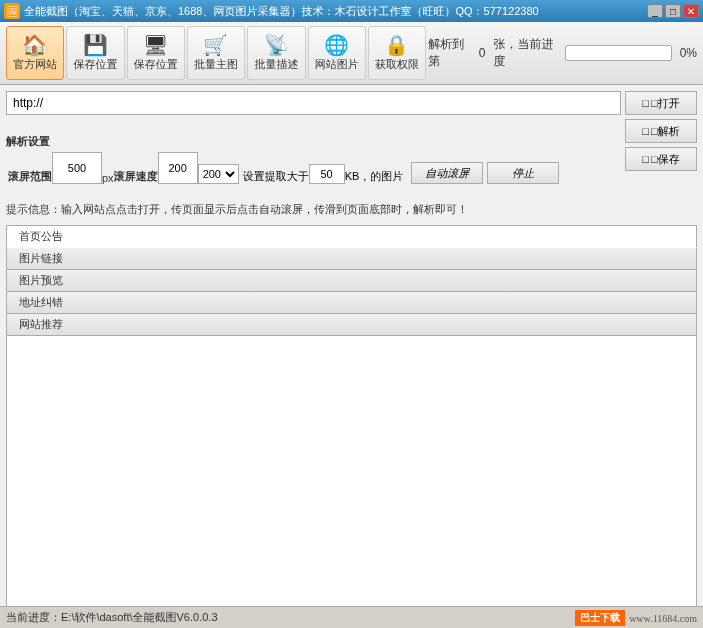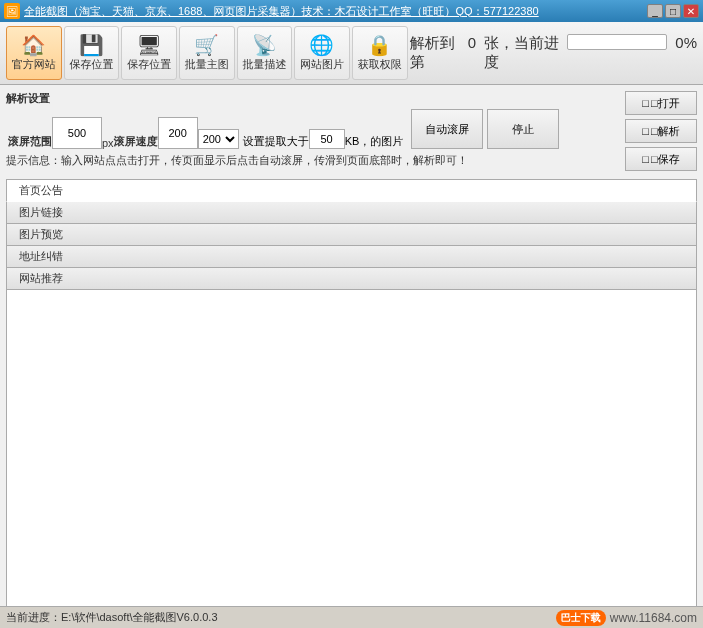--- a/index.html
+++ b/index.html
@@ -82,22 +82,23 @@
       font-size: 20px;
       line-height: 1;
     }
     .toolbar-btn.active {
       background: linear-gradient(to bottom, #ffe8c0, #ffd090);
       border-color: #e09040;
     }
     .toolbar-right {
       margin-left: auto;
       display: flex;
+      align-items: center;
       gap: 8px;
-      font-size: 15px;
+      font-size: 12px;
       color: #333;
     }
     .progress-bar-container {
       width: 120px;
       height: 16px;
       background: white;
       border: 1px solid #aaa;
       border-radius: 2px;
       overflow: hidden;
     }
@@ -154,28 +155,29 @@
     .settings-kb-input {
       width: 36px;
       height: 20px;
       border: 1px solid #aaa;
       padding: 1px 4px;
       font-size: 11px;
       text-align: center;
     }
     .btn-action {
       width: 72px;
-      height: 40px;
+      height: 22px;
       background: linear-gradient(to bottom, #f5f5f5, #e0e0e0);
       border: 1px solid #aaa;
       cursor: pointer;
       font-size: 11px;
       display: flex;
       align-items: center;
       justify-content: center;
+      font-style: italic;
     }
     .btn-side {
       width: 72px;
       height: 24px;
       background: linear-gradient(to bottom, #f5f5f5, #e0e0e0);
       border: 1px solid #aaa;
       cursor: pointer;
       font-size: 11px;
       display: flex;
       align-items: center;
@@ -238,21 +240,21 @@
     }
   </style>
 </head>
 <body>
 
 <div class="title-bar">
   <div class="title-bar-left">
     <div class="title-icon">
       <span>🖼</span>
     </div>
-    <span style="font-size:11px;text-decoration:underline;">全能截图（淘宝、天猫、京东、1688、网页图片采集器）技术：木石设计工作室（旺旺）QQ：577122380</span>
+    <span style="font-size:11px;">全能截图（淘宝、天猫、京东、1688、网页图片采集器）技术：木石设计工作室（旺旺）QQ：577122380</span>
   </div>
   <div class="title-controls">
     <div class="title-btn">_</div>
     <div class="title-btn">□</div>
     <div class="title-btn close">✕</div>
   </div>
 </div>
 
 <div class="window-body">
   <div class="toolbar">
@@ -292,21 +294,24 @@
         <div class="progress-bar-fill"></div>
       </div>
       <span>0%</span>
     </div>
   </div>
 
   <div class="main-content">
 
     <div style="display:flex; gap:4px; align-items:flex-start;">
       <div style="flex:1;">
-        <div style="margin-top:0;">
+        <div class="url-row">
+          <input class="url-input" type="text" value="http://" style="">
+        </div>
+        <div style="margin-top:19px;">
           <div style="font-size:11px; font-weight:bold; color:#333; margin-bottom:3px;">解析设置</div>
           <div class="settings-row">
             <span class="settings-label">滚屏范围</span>
             <input class="settings-input" type="text" value="500" style="">
             <span class="px-label">px</span>
             <span class="settings-label">滚屏速度</span>
             <input class="settings-input" type="text" value="200" style="width: 40px;">
             <select class="settings-select">
               <option>200</option>
               <option>100</option>
@@ -316,21 +321,21 @@
             </select>
             <span style="margin-left:4px;">设置提取大于</span>
             <input class="settings-kb-input" type="text" value="50" style="">
             <span>KB，的图片</span>
             <div style="display:flex; gap:4px; margin-left:8px;">
               <button class="btn-action">自动滚屏</button>
               <button class="btn-action">停止</button>
             </div>
           </div>
         </div>
-        <div style="margin-top:4px;">
+        <div style="margin-top:18px;">
           <span class="tip-text">提示信息：输入网站点点击打开，传页面显示后点击自动滚屏，传滑到页面底部时，解析即可！</span>
         </div>
       </div>
       <div style="display:flex; flex-direction:column; gap:4px; margin-top:0;">
         <button class="btn-side">
           <span>□</span>
           <span>□打开</span>
         </button>
         <button class="btn-side">
           <span>□</span>
@@ -364,19 +369,19 @@
       <div class="tab-content">
         
       </div>
     </div>
   </div>
 
   <div class="status-bar">
     <span>当前进度：</span>
     <span>E:\软件\dasoft\全能截图V6.0.0.3</span>
     <div style="position:absolute; right:6px; bottom:2px; display:flex; align-items:center; gap:4px;">
-      <div style="background:#ff6600; color:white; font-size:10px; padding:1px 5px; border-radius:8px; font-weight:bold;">
+      <div style="background:#ff6600; color:white; font-size:10px; padding:1px 5px; border-radius:0; font-weight:bold;">
         <span>巴士下载</span>
       </div>
-      <span style="font-size:12px; color:#555;">www.11684.com</span>
+      <span style="font-size:10px; color:#555;font-family:Liberation Serif, serif;">www.11684.com</span>
     </div>
   </div>
 </div>
 
 </body></html>

